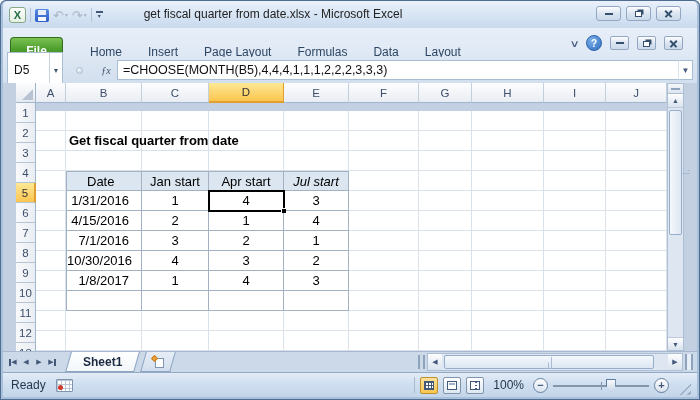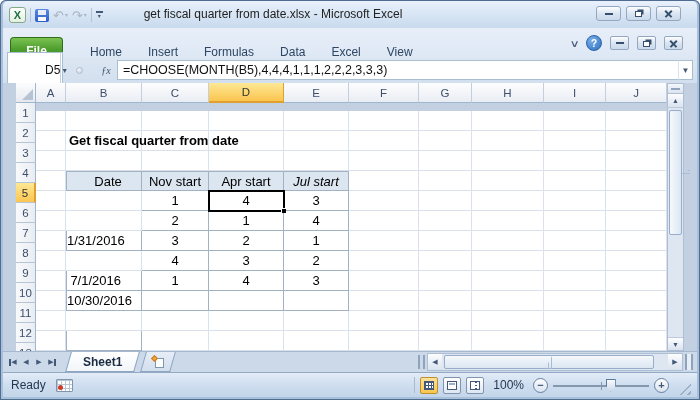--- a/index.html
+++ b/index.html
@@ -44,21 +44,21 @@
     color:#fff; font-size:12px; font-weight:bold; display:flex; align-items:center; justify-content:center; }
   .rtab { height:23px; padding:0 13px; display:flex; align-items:center; font-size:12px; color:#2d4663; }
   .ribbon-right { position:absolute; right:14px; top:7px; display:flex; align-items:center; gap:8px; }
   .expand-chev { color:#44597a; font-size:10px; transform:scaleX(1.4); }
   .help-ic { width:16px; height:16px; border-radius:50%; background:radial-gradient(circle at 35% 30%, #7ab0e8, #2f6fc0);
     color:#fff; font-weight:bold; font-size:10px; display:flex; align-items:center; justify-content:center; border:1px solid #2a62ab; }
   .wbtn.small { width:19px; height:14px; border-radius:2px; }
   
   .formulabar { position:absolute; left:3px; right:3px; top:57px; height:26px;
     background:linear-gradient(#dde7f3,#d2dfee); display:flex; align-items:center; padding:0 4px; }
-  .namebox { width:56px; height:36px; background:#fff; border:1px solid #a9bdd3; display:flex; align-items:center;padding-left:31px; }
+  .namebox { width:56px; height:36px; background:#fff; border:1px solid #a9bdd3; display:flex; align-items:center; }
   .namebox .nb-text { flex:1; font-size:12px; padding-left:6px; color:#111; }
   .namebox .nb-drop { width:13px; height:100%; border-left:1px solid #c6d2e0; font-size:7px; color:#44597a;
     display:flex; align-items:center; justify-content:center; }
   .fb-split { width:32px; display:flex; align-items:center; justify-content:center; }
   .fb-dot { width:7px; height:7px; border-radius:50%; background:radial-gradient(circle at 35% 30%, #f2f6fa, #c3d1e1); border:1px solid #aebfd2; }
   .fx { width:22px; font-family:"Liberation Serif", serif; font-style:italic; font-size:10px; color:#3f5k70; color:#3f5570; text-align:center; }
   .formula-input { flex:1; height:20px; background:#fff; border:1px solid #a9bdd3; border-right:none;
     font-size:12.5px; color:#111; display:flex; align-items:center; padding-left:5px; white-space:nowrap; overflow:hidden; }
   .fb-chev { width:15px; height:20px; background:#fff; border:1px solid #a9bdd3; border-left:1px solid #dbe3ee;
     display:flex; align-items:center; justify-content:center; font-size:8px; color:#44597a; }
@@ -80,21 +80,21 @@
     display:flex; align-items:center; justify-content:center; }
   .rowhdr.sel { background:linear-gradient(#fde895,#fbc54f); border-right:2px solid #e0a030; color:#333; }
   .cells { position:absolute; left:20px; top:28px; width:631px; height:248px; overflow:hidden;
     background:repeating-linear-gradient(to bottom, #ffffff 0 19px, #d9e1eb 19px 20px); }
   .vline { position:absolute; top:0; bottom:0; width:1px; background:#d9e1eb; }
   .cell-title { position:absolute; font-size:13px; font-weight:bold; color:#000; line-height:20px; white-space:nowrap; z-index:2; }
   .tcell { position:absolute; height:20px; background:#fff; border-right:1px solid #a3b2c2; border-bottom:1px solid #a3b2c2;
     font-size:13px; color:#000; line-height:19px; z-index:2; }
   .tcell.thead { background:#dce6f1; border-top:1px solid #a3b2c2; }
   .tcell.first { border-left:1px solid #a3b2c2; }
-  .ta-l { text-align:center; padding-left:8px; } .ta-c { text-align:center; } .ta-r { text-align:right; padding-right:20px;margin-top:40px; }
+  .ta-l { text-align:left; padding-left:20px; } .ta-c { text-align:center; } .ta-r { text-align:right; padding-right:12px; }
   .sel-box { position:absolute; border:2px solid #000; z-index:5; background:transparent; }
   .fill-handle { position:absolute; width:5px; height:5px; background:#000; border-left:1px solid #fff; border-top:1px solid #fff; z-index:6; }
   
   .vscroll { position:absolute; left:664px; top:0; width:17px; height:268px; background:#dde6f1; border:1px solid #aebfd4; }
   .vs-split { height:10px; border-bottom:1px solid #aebfd4; background:linear-gradient(#f4f7fb,#dbe4ef); position:relative; }
   .vs-split::after { content:""; position:absolute; left:3px; right:3px; top:4px; height:2px; background:#8fa3bd; background:#8fa3bd; }
   .vs-btn { height:14px; display:flex; align-items:center; justify-content:center; font-size:7px; color:#44597a;
     background:linear-gradient(#fdfdfe,#d9e3ef); border-bottom:1px solid #bccadb; }
   .vs-thumb { position:absolute; left:1px; right:1px; top:26px; height:125px; border:1px solid #97aecb; border-radius:2px;
     background:linear-gradient(90deg,#f5f8fc,#dce6f2); }
@@ -191,24 +191,24 @@
         </div>
     </div>
   </div>
 
   <div class="tabstrip">
     <div class="tabs">
       <div class="file-tab">File</div>
       <div id="ribbon-tabs-holder" style="display:flex; align-items:flex-end;margin-top:10px;">
           <div class="rtab">Home</div>
           <div class="rtab">Insert</div>
+          <div class="rtab">Page Layout</div>
           <div class="rtab">Formulas</div>
           <div class="rtab">Data</div>
-          <div class="rtab">Excel</div>
-          <div class="rtab">View</div>
+          <div class="rtab">Layout</div>
         </div>
     </div>
     <div class="ribbon-right">
       <div class="expand-chev">∨</div>
       <div class="help-ic">?</div>
       <div class="wbtn small">
           <div class="glyph-min"></div>
         </div>
       <div class="wbtn small">
           <div class="glyph-restore"></div>
@@ -270,38 +270,40 @@
           <div class="vline" style="left: 172px;"></div>
           <div class="vline" style="left: 247px;"></div>
           <div class="vline" style="left: 312px;"></div>
           <div class="vline" style="left: 382px;"></div>
           <div class="vline" style="left: 435px;"></div>
           <div class="vline" style="left: 507px;"></div>
           <div class="vline" style="left: 569px;"></div>
           <div class="vline" style="left: 630px;"></div>
           <div class="cell-title" style="left: 33px; top: 20px;">Get fiscal quarter from date</div>
           <div class="tcell thead first ta-l" style="left: 30px; top: 60px; width: 76px;">Date</div>
-          <div class="tcell thead ta-c" style="left: 106px; top: 60px; width: 67px;">Nov start</div>
+          <div class="tcell thead ta-c" style="left: 106px; top: 60px; width: 67px;">Jan start</div>
           <div class="tcell thead ta-c" style="left: 173px; top: 60px; width: 75px;">Apr start</div>
           <div class="tcell thead ta-c" style="left: 248px; top: 60px; width: 65px; font-style: italic;">Jul start</div>
           <div class="tcell first ta-r" style="left: 30px; top: 80px; width: 76px;">1/31/2016</div>
           <div class="tcell ta-c" style="left: 106px; top: 80px; width: 67px;">1</div>
           <div class="tcell ta-c" style="left: 173px; top: 80px; width: 75px;">4</div>
           <div class="tcell ta-c" style="left: 248px; top: 80px; width: 65px;">3</div>
+          <div class="tcell first ta-r" style="left: 30px; top: 100px; width: 76px;">4/15/2016</div>
           <div class="tcell ta-c" style="left: 106px; top: 100px; width: 67px;">2</div>
           <div class="tcell ta-c" style="left: 173px; top: 100px; width: 75px;">1</div>
           <div class="tcell ta-c" style="left: 248px; top: 100px; width: 65px;">4</div>
           <div class="tcell first ta-r" style="left: 30px; top: 120px; width: 76px;">7/1/2016</div>
           <div class="tcell ta-c" style="left: 106px; top: 120px; width: 67px;">3</div>
           <div class="tcell ta-c" style="left: 173px; top: 120px; width: 75px;">2</div>
           <div class="tcell ta-c" style="left: 248px; top: 120px; width: 65px;">1</div>
           <div class="tcell first ta-r" style="left: 30px; top: 140px; width: 76px;">10/30/2016</div>
           <div class="tcell ta-c" style="left: 106px; top: 140px; width: 67px;">4</div>
           <div class="tcell ta-c" style="left: 173px; top: 140px; width: 75px;">3</div>
           <div class="tcell ta-c" style="left: 248px; top: 140px; width: 65px;">2</div>
+          <div class="tcell first ta-r" style="left: 30px; top: 160px; width: 76px;">1/8/2017</div>
           <div class="tcell ta-c" style="left: 106px; top: 160px; width: 67px;">1</div>
           <div class="tcell ta-c" style="left: 173px; top: 160px; width: 75px;">4</div>
           <div class="tcell ta-c" style="left: 248px; top: 160px; width: 65px;">3</div>
           <div class="tcell first ta-r" style="left: 30px; top: 180px; width: 76px;"></div>
           <div class="tcell ta-c" style="left: 106px; top: 180px; width: 67px;"></div>
           <div class="tcell ta-c" style="left: 173px; top: 180px; width: 75px;"></div>
           <div class="tcell ta-c" style="left: 248px; top: 180px; width: 65px;"></div>
           <div class="sel-box" style="left: 172px; top: 79px; width: 77px; height: 22px;"></div>
           <div class="fill-handle" style="left: 245px; top: 97px;"></div>
         </div>

